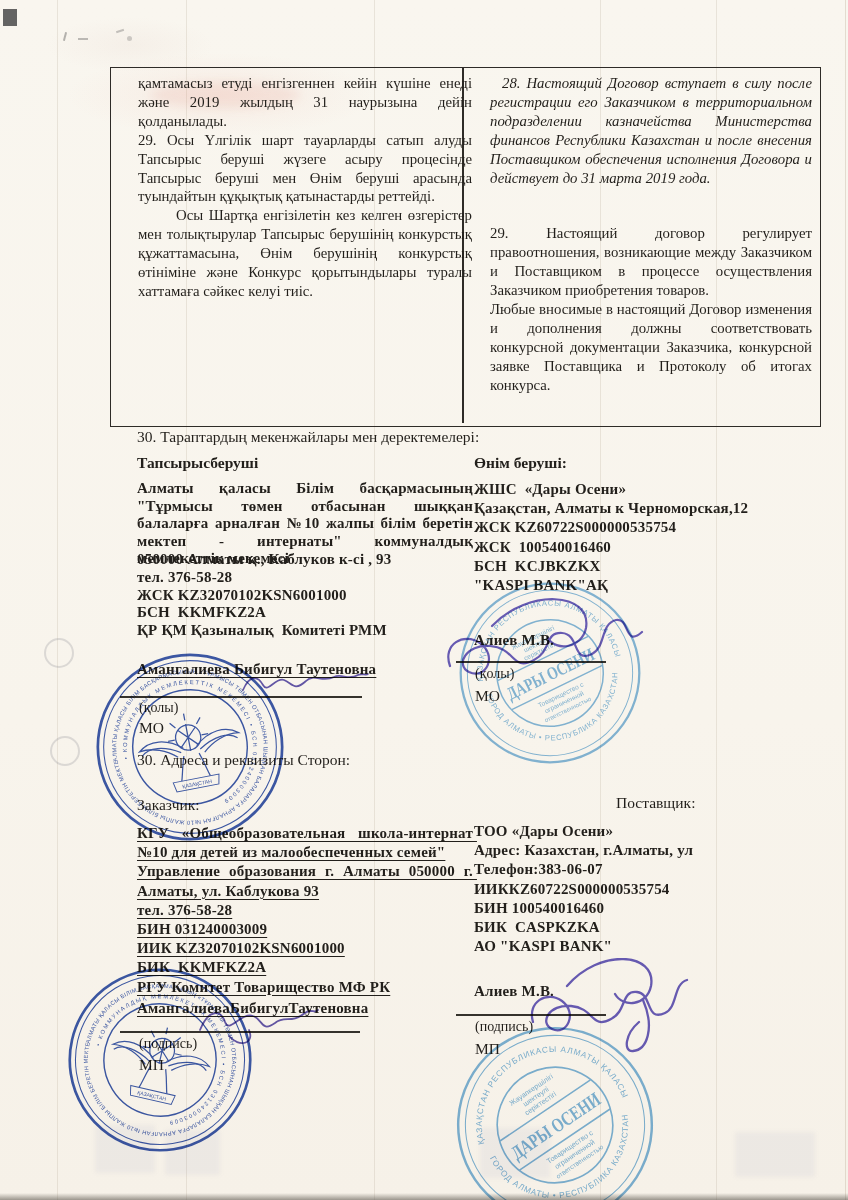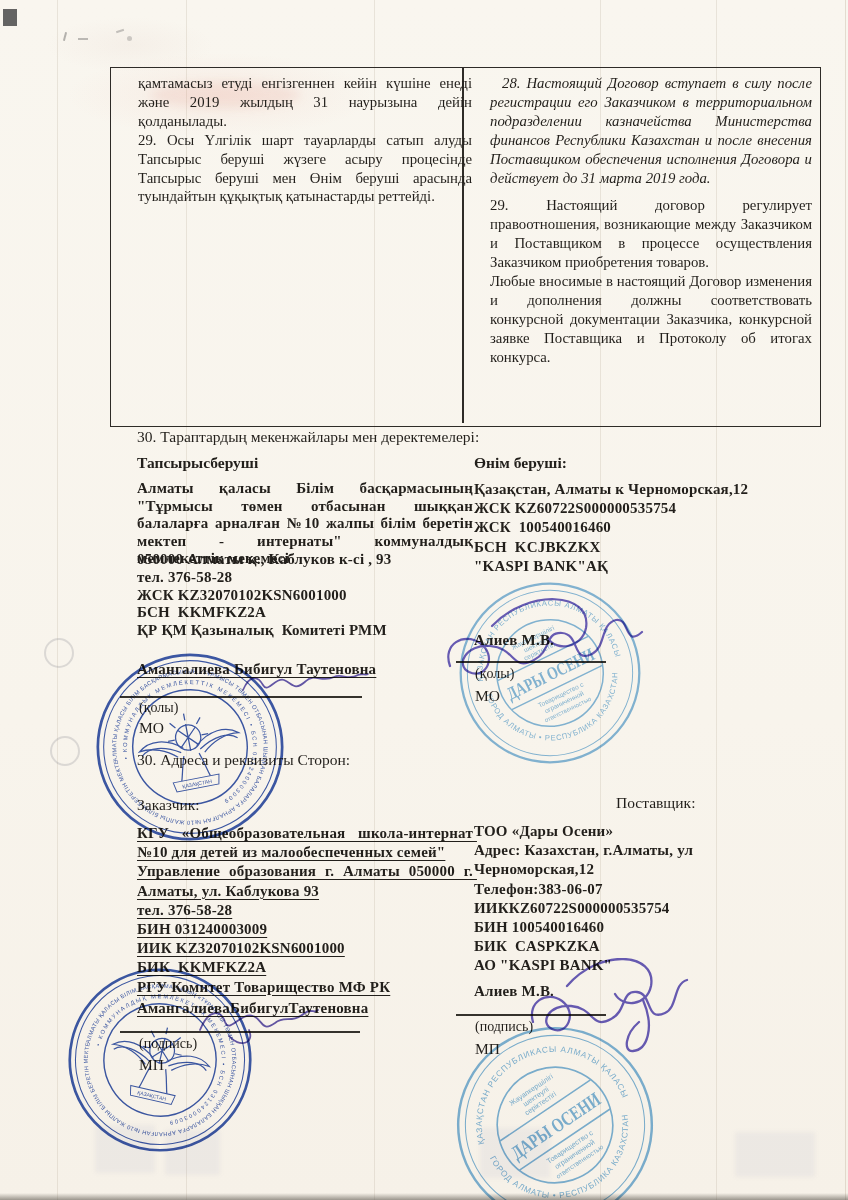--- a/index.html
+++ b/index.html
@@ -5,21 +5,21 @@
   html,body{margin:0;padding:0;background:#777;}
   .page{position:relative;width:848px;height:1200px;margin:0 auto;overflow:hidden;
     background:
       radial-gradient(220px 60px at 220px 95px, rgba(228,140,125,0.10), transparent 70%),
       radial-gradient(120px 40px at 130px 45px, rgba(200,160,150,0.08), transparent 70%),
       linear-gradient(180deg,#f9f6ef 0%,#f8f4ec 60%,#f6f1e8 100%);
     font-family:"Liberation Serif", serif; color:#221f1b;}
   .abs{position:absolute;padding-left:19px;}
   .fold{position:absolute;top:0;bottom:0;width:1px;background:#b9ac96;opacity:.25;}
   .para{font-size:14.8px;line-height:18.9px;text-align:justify;}
-  .para.gap{margin-top:9px;}
+  .para.gap{margin-top:37px;}
   .ind{text-indent:38px;}
   .ind2{text-indent:12px;font-style:italic;}
   .bx{border:1.6px solid #2e2b27;}
   .vline{position:absolute;width:1.5px;background:#2e2b27;}
   .bold{font-weight:bold;}
   .rl{font-size:15px;font-weight:bold;line-height:17.8px;white-space:pre-wrap;letter-spacing:.2px;}
   .rl19{line-height:19.2px;}
   .jst{text-align:justify;}
   .und{text-decoration:underline;text-decoration-thickness:1.4px;text-underline-offset:3px;}
   .lbl{font-size:15.5px;white-space:pre-wrap;}
@@ -59,20 +59,21 @@
   <div class="bleed" style="left:165px;top:1130px;width:55px;height:45px"></div>
   <div class="bleed" style="left:480px;top:1128px;width:70px;height:50px"></div>
   <div class="bleed" style="left:735px;top:1132px;width:80px;height:45px"></div>
   <div class="btm"></div>
 
   <div class="abs bx" style="left:110px;top:67px;width:690px;height:358px">
     <div class="vline" style="left:351px;top:0;height:355px"></div>
     <div class="abs" style="left:8px;top:6px;width:334px">
       <div class="para">қамтамасыз етуді енгізгеннен кейін күшіне енеді және 2019 жылдың 31 наурызына дейін қолданылады.</div>
       <div class="para">29. Осы Үлгілік шарт тауарларды сатып алуды Тапсырыс беруші жүзеге асыру процесінде Тапсырыс беруші мен Өнім беруші арасында туындайтын құқықтық қатынастарды реттейді.</div>
+      <div class="para ind">Осы Шартқа енгізілетін кез келген өзгерістер мен толықтырулар Тапсырыс берушінің конкурстық құжаттамасына, Өнім берушінің конкурстық өтініміне және Конкурс қорытындылары туралы хаттамаға сәйкес келуі тиіс.</div>
     </div>
     <div class="abs" style="left:360px;top:6px;width:322px">
       <div class="para ind2">28. Настоящий Договор вступает в силу после регистрации его Заказчиком в территориальном подразделении казначейства Министерства финансов Республики Казахстан и после внесения Поставщиком обеспечения исполнения Договора и действует до 31 марта 2019 года.</div>
       <div class="para gap">29. Настоящий договор регулирует правоотношения, возникающие между Заказчиком и Поставщиком в процессе осуществления Заказчиком приобретения товаров.</div>
       <div class="para">Любые вносимые в настоящий Договор изменения и дополнения должны соответствовать конкурсной документации Заказчика, конкурсной заявке Поставщика и Протоколу об итогах конкурса.</div>
     </div>
   </div>
 
   <div class="abs lbl" style="left:118px;top:428px">30. Тараптардың мекенжайлары мен деректемелері:</div>
   <div class="abs lbl bold" style="left:118px;top:454px">Тапсырысберуші</div>
@@ -85,20 +86,21 @@
     <div class="rl">ЖСК KZ32070102KSN6001000</div>
     <div class="rl">БСН  KKMFKZ2A</div>
     <div class="rl">ҚР ҚМ Қазыналық  Комитеті РММ</div>
   </div>
   <div class="abs rl und" style="left:118px;top:661px">Амангалиева Бибигул Таутеновна</div>
   <div class="sigline" style="left:120px;top:696px;width:242px"></div>
   <div class="abs cap" style="left:120px;top:700px">(қолы)</div>
   <div class="abs lbl" style="left:120px;top:719px">МО</div>
 
   <div class="abs" style="left:455px;top:480px;width:340px">
+    <div class="rl rl19">ЖШС  «Дары Осени»</div>
     <div class="rl rl19">Қазақстан, Алматы к Черноморская,12</div>
     <div class="rl rl19">ЖСК KZ60722S000000535754</div>
     <div class="rl rl19">ЖСК  100540016460</div>
     <div class="rl rl19">БСН  KCJBKZKX</div>
     <div class="rl rl19">"KASPI BANK"АҚ</div>
   </div>
   <div class="abs rl" style="left:455px;top:632px">Алиев М.В.</div>
   <div class="sigline" style="left:456px;top:661px;width:150px"></div>
   <div class="abs cap" style="left:456px;top:666px">(қолы)</div>
   <div class="abs lbl" style="left:456px;top:687px">МО</div>
@@ -117,21 +119,20 @@
     <div class="rl rl19 und">РГУ Комитет Товарищество МФ РК</div>
   </div>
   <div class="abs rl und" style="left:118px;top:1000px">АмангалиеваБибигулТаутеновна</div>
   <div class="sigline" style="left:120px;top:1031px;width:240px"></div>
   <div class="abs cap" style="left:120px;top:1036px">(подпись)</div>
   <div class="abs lbl" style="left:120px;top:1056px">МП</div>
 
   <div class="abs" style="left:455px;top:822px;width:340px">
     <div class="rl rl19">ТОО «Дары Осени»</div>
     <div class="rl rl19">Адрес: Казахстан, г.Алматы, ул</div>
-    <div class="rl rl19">Черноморская,12</div>
     <div class="rl rl19">Телефон:383-06-07</div>
     <div class="rl rl19">ИИККZ60722S000000535754</div>
     <div class="rl rl19">БИН 100540016460</div>
     <div class="rl rl19">БИК  CASPKZKA</div>
     <div class="rl rl19">АО "KASPI BANK"</div>
   </div>
   <div class="abs rl" style="left:455px;top:983px">Алиев М.В.</div>
   <div class="sigline" style="left:456px;top:1014px;width:150px"></div>
   <div class="abs cap" style="left:456px;top:1019px">(подпись)</div>
   <div class="abs lbl" style="left:456px;top:1040px">МП</div>

